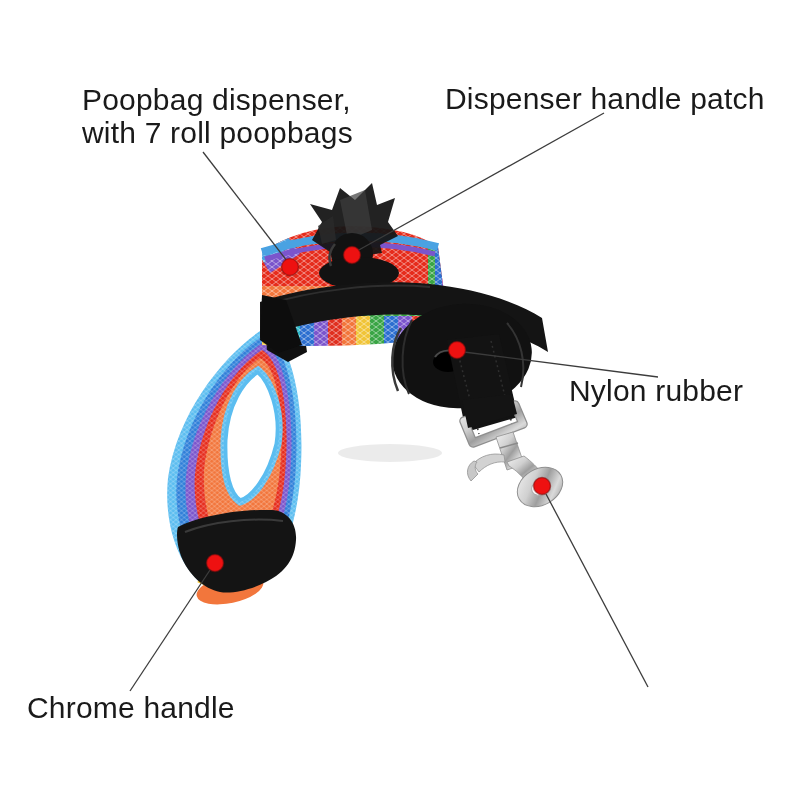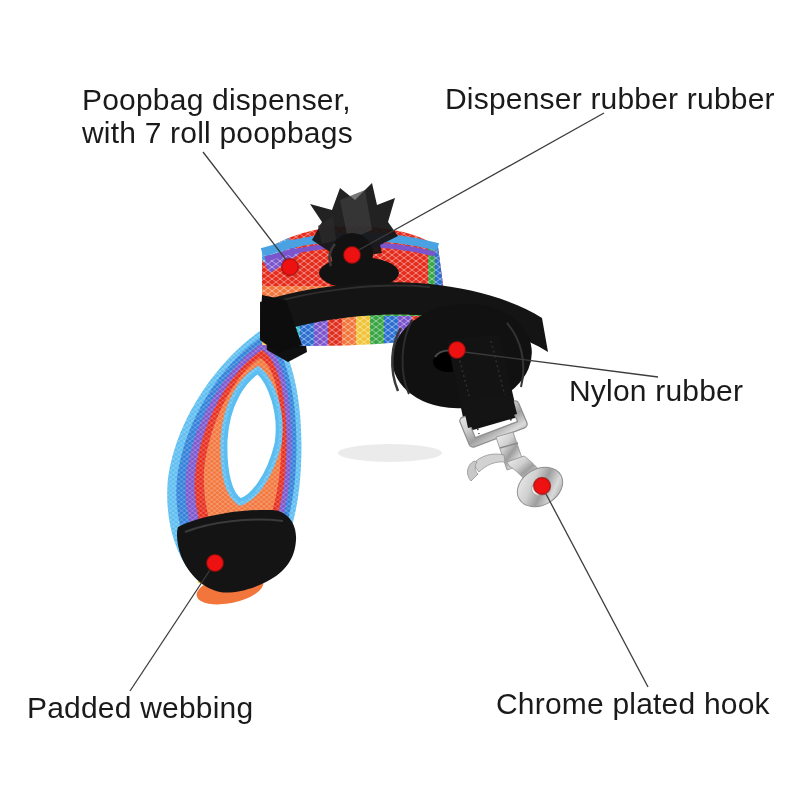--- a/index.html
+++ b/index.html
@@ -166,17 +166,16 @@
       <circle r="8.5" stroke="#7a0c0c" stroke-opacity="0.55" stroke-width="1.5" cx="457" cy="350" fill="#ee1111"></circle>
       <circle r="8.5" stroke="#7a0c0c" stroke-opacity="0.55" stroke-width="1.5" cx="542" cy="486" fill="#ee1111"></circle>
       <circle r="8.5" stroke="#7a0c0c" stroke-opacity="0.55" stroke-width="1.5" cx="215" cy="563" fill="#ee1111"></circle>
     </g>
   </svg>
 
   <div class="lbl" id="lbl-dispenser">
     <span>Poopbag dispenser,</span>
     <span>with 7 roll poopbags</span>
   </div>
-  <div class="lbl" id="lbl-patch">Dispenser rubber rubber</div>
+  <div class="lbl" id="lbl-patch">Dispenser handle patch</div>
   <div class="lbl" id="lbl-webbing">Nylon rubber</div>
-  <div class="lbl" id="lbl-hook">Chrome plated hook</div>
-  <div class="lbl" id="lbl-handle">Padded webbing</div>
+  <div class="lbl" id="lbl-handle">Chrome handle</div>
 </div>
 
 </body></html>

